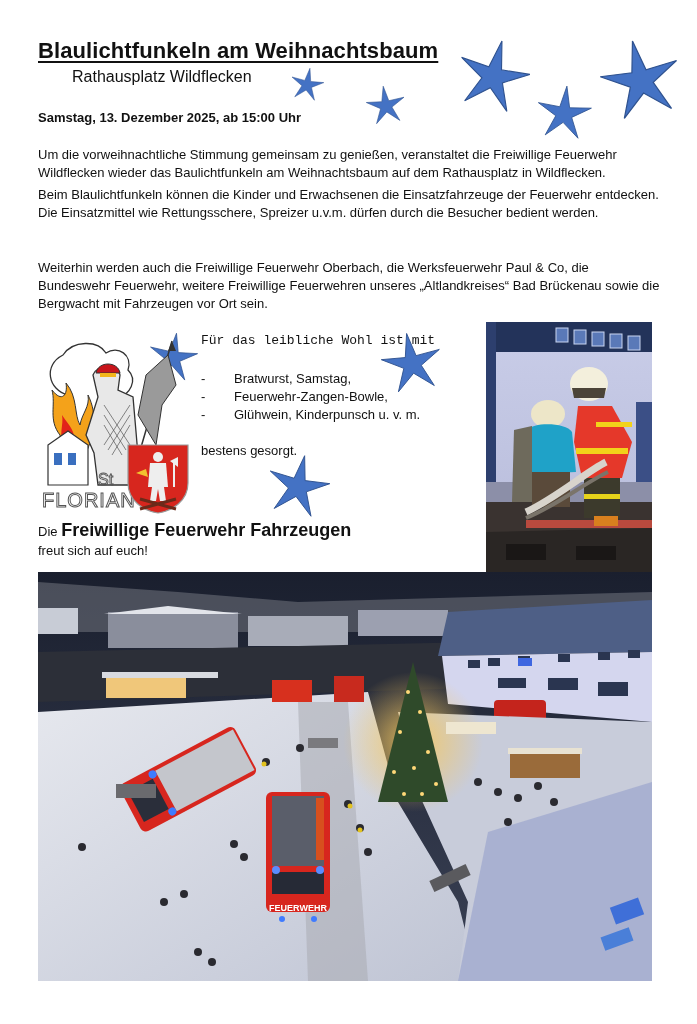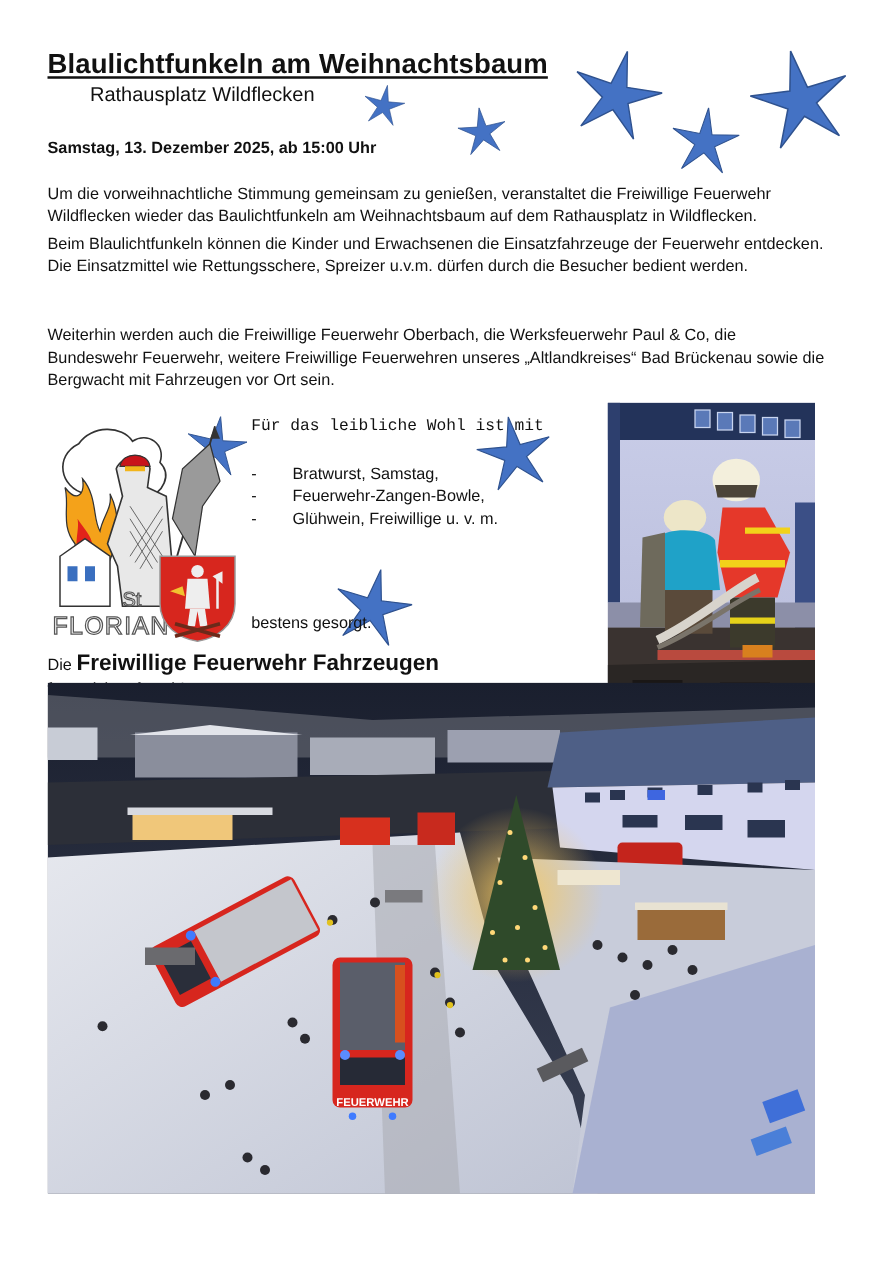--- a/index.html
+++ b/index.html
@@ -12,27 +12,27 @@
   .date { left: 38px; top: 110px; font-size: 13px; font-weight: bold; white-space: nowrap; }
   .para { left: 38px; font-size: 13px; line-height: 18px; width: 625px; }
   .p1 { top: 146px; }
   .p2 { top: 186px; }
   .p3 { top: 259px; }
   .food-intro { left: 201px; top: 333px; font-size: 13px; white-space: nowrap; font-family: Liberation Mono, monospace; }
   .food-list { left: 201px; top: 370px; font-size: 13px; line-height: 18px; margin: 0; padding: 0; list-style: none; }
   .food-list li { position: relative; padding-left: 33px; white-space: nowrap; }
   .food-list li .dash { position: absolute; left: 0; top: 0; }
   .food-list li b { font-weight: normal; }
-  .food-outro { left: 201px; top: 443px; font-size: 13px; white-space: nowrap; margin-top: 47px; }
+  .food-outro { left: 201px; top: 443px; font-size: 13px; white-space: nowrap; }
   .closing { left: 38px; top: 520px; font-size: 13px; white-space: nowrap; }
   .closing .org { font-size: 18px; font-weight: bold; }
   .closing2 { left: 38px; top: 543px; font-size: 13px; white-space: nowrap; }
   .star { position: absolute; }
   .photo-small { left: 486px; top: 322px; width: 166px; height: 250px; overflow: hidden; }
-  .photo-large { left: 38px; top: 546px; width: 614px; height: 409px; overflow: hidden; }
+  .photo-large { left: 38px; top: 572px; width: 614px; height: 409px; overflow: hidden; }
   .logo { left: 38px; top: 335px; width: 160px; height: 180px; }
 </style>
 </head>
 <body>
 
 <div class="abs title">Blaulichtfunkeln am Weihnachtsbaum</div>
 <div class="abs subtitle">Rathausplatz Wildflecken</div>
 <div class="abs date">Samstag, 13. Dezember 2025, ab 15:00 Uhr</div>
 
 <div id="stars">
@@ -117,21 +117,21 @@
   <li>
     <span class="dash">-</span>
     <span>Bratwurst, Samstag,</span>
   </li>
   <li>
     <span class="dash">-</span>
     <b>Feuerwehr-Zangen-Bowle</b><span>,</span>
   </li>
   <li>
     <span class="dash">-</span>
-    <span>Glühwein, Freiwillige u. v. m.</span>
+    <span>Glühwein, Kinderpunsch u. v. m.</span>
   </li>
 </ul>
 <div class="abs food-outro">bestens gesorgt.</div>
 
 <div class="abs closing">
   <span>Die</span>
   <span class="org">Freiwillige Feuerwehr Fahrzeugen</span>
 </div>
 <div class="abs closing2">freut sich auf euch!</div>
 

